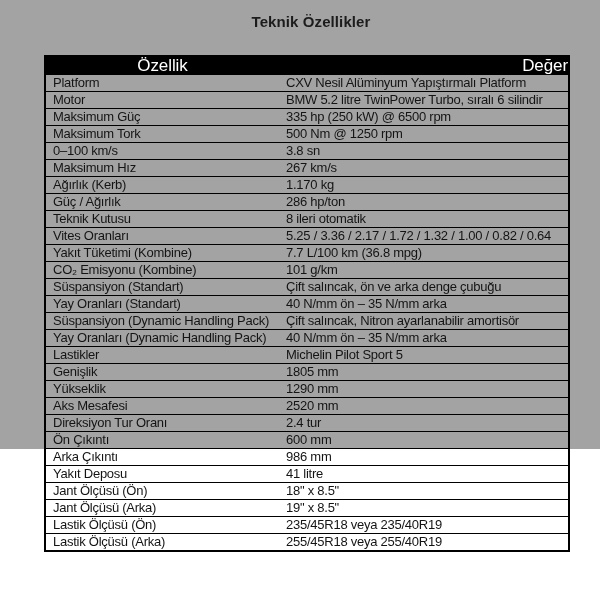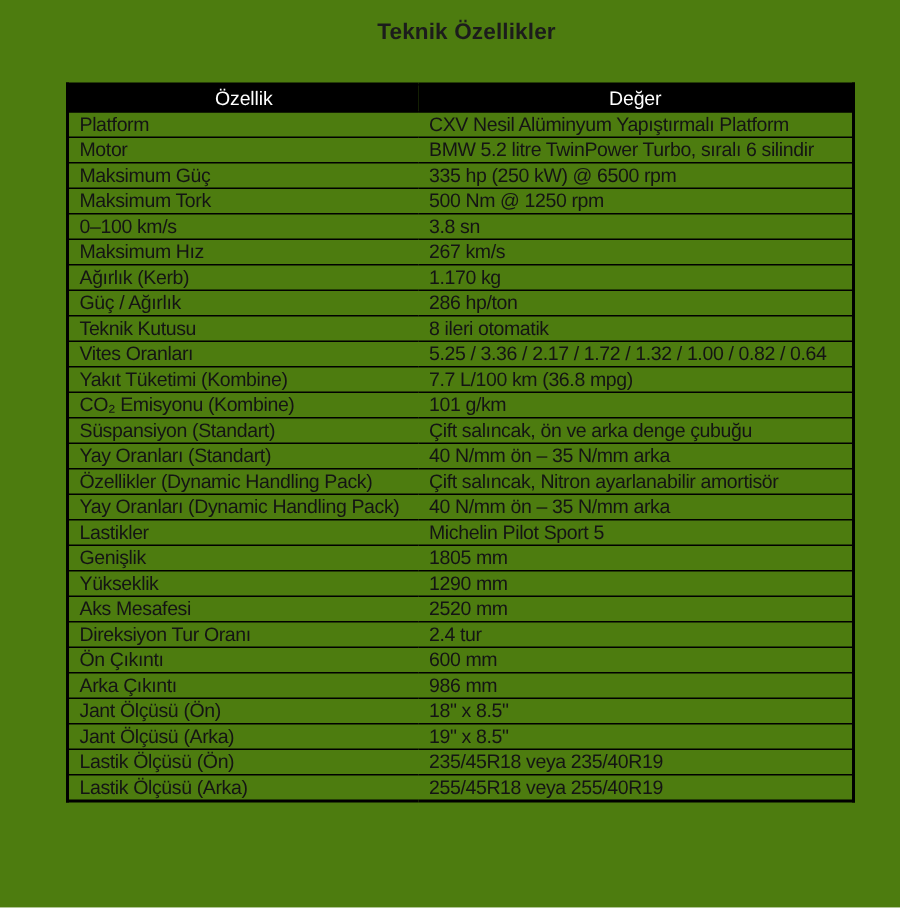--- a/index.html
+++ b/index.html
@@ -8,22 +8,22 @@
     background: #ffffff;
     width: 600px;
     height: 605px;
     font-family: "Liberation Sans", "DejaVu Sans", sans-serif;
     color: #141414;
     overflow: hidden;
   }
   .page {
     position: relative;
     width: 600px;
-    height: 605px;
-    background: #4d7c0f;
+    height: 449px;
+    background: #a3a3a3;
     text-decoration: underline;
   }
   .title {
     position: absolute;
     top: 13px;
     left: 0;
     width: 622px; 
     margin: 0;
     text-align: center;
     font-size: 15px;
@@ -38,21 +38,21 @@
     width: 526px;
     border-collapse: collapse;
     table-layout: fixed;
     border: 2px solid #000000;
   }
   table.spec-table col.feature-col { width: 234px; }
   thead th {
     background: #000000;
     color: #ffffff;
     font-weight: normal;
-    font-size: 13px;
+    font-size: 17px;
     height: 15px;
     line-height: 15px;
     padding: 1px 0;
     text-align: center;
     letter-spacing: -0.1px;
     white-space: nowrap;
   }
   tbody td {
     border-top: 1px solid #000000;
     font-size: 13px;
@@ -73,21 +73,21 @@
   <h1 class="title">Teknik Özellikler</h1>
 
   <table class="spec-table">
     <colgroup>
       <col class="feature-col">
       <col class="value-col">
     </colgroup>
     <thead>
       <tr>
         <th style="background: rgb(0, 0, 0); color: rgb(255, 255, 255);">Özellik</th>
-        <th style="background: rgb(0, 0, 0); color: rgb(255, 255, 255);">Değer</th>
+        <th style="background: rgb(0, 0, 0); color: rgb(255, 255, 255); text-align: right;">Değer</th>
       </tr>
     </thead>
     <tbody id="spec-body">
   <tr>
     <td class="feature">Platform</td>
     <td class="value">CXV Nesil Alüminyum Yapıştırmalı Platform</td>
   </tr>
 
   <tr>
     <td class="feature">Motor</td>
@@ -148,21 +148,21 @@
     <td class="feature">Süspansiyon (Standart)</td>
     <td class="value">Çift salıncak, ön ve arka denge çubuğu</td>
   </tr>
 
   <tr>
     <td class="feature">Yay Oranları (Standart)</td>
     <td class="value">40 N/mm ön – 35 N/mm arka</td>
   </tr>
 
   <tr>
-    <td class="feature">Özellikler (Dynamic Handling Pack)</td>
+    <td class="feature">Süspansiyon (Dynamic Handling Pack)</td>
     <td class="value">Çift salıncak, Nitron ayarlanabilir amortisör</td>
   </tr>
 
   <tr>
     <td class="feature">Yay Oranları (Dynamic Handling Pack)</td>
     <td class="value">40 N/mm ön – 35 N/mm arka</td>
   </tr>
 
   <tr>
     <td class="feature">Lastikler</td>
@@ -193,20 +193,24 @@
   <tr>
     <td class="feature">Ön Çıkıntı</td>
     <td class="value">600 mm</td>
   </tr>
 
   <tr>
     <td class="feature">Arka Çıkıntı</td>
     <td class="value">986 mm</td>
   </tr>
 
+  <tr>
+    <td class="feature">Yakıt Deposu</td>
+    <td class="value">41 litre</td>
+  </tr>
 
   <tr>
     <td class="feature">Jant Ölçüsü (Ön)</td>
     <td class="value">18" x 8.5"</td>
   </tr>
 
   <tr>
     <td class="feature">Jant Ölçüsü (Arka)</td>
     <td class="value">19" x 8.5"</td>
   </tr>

